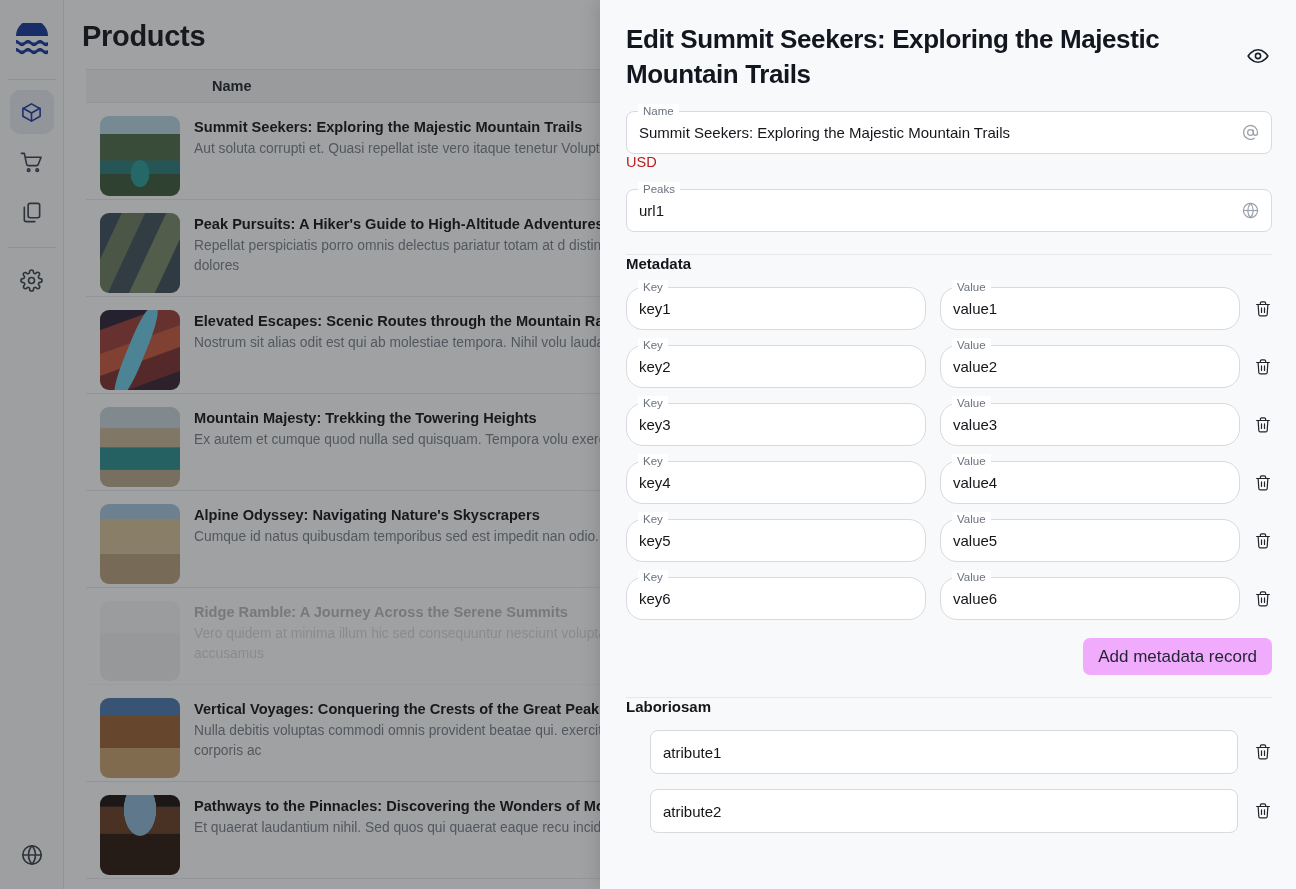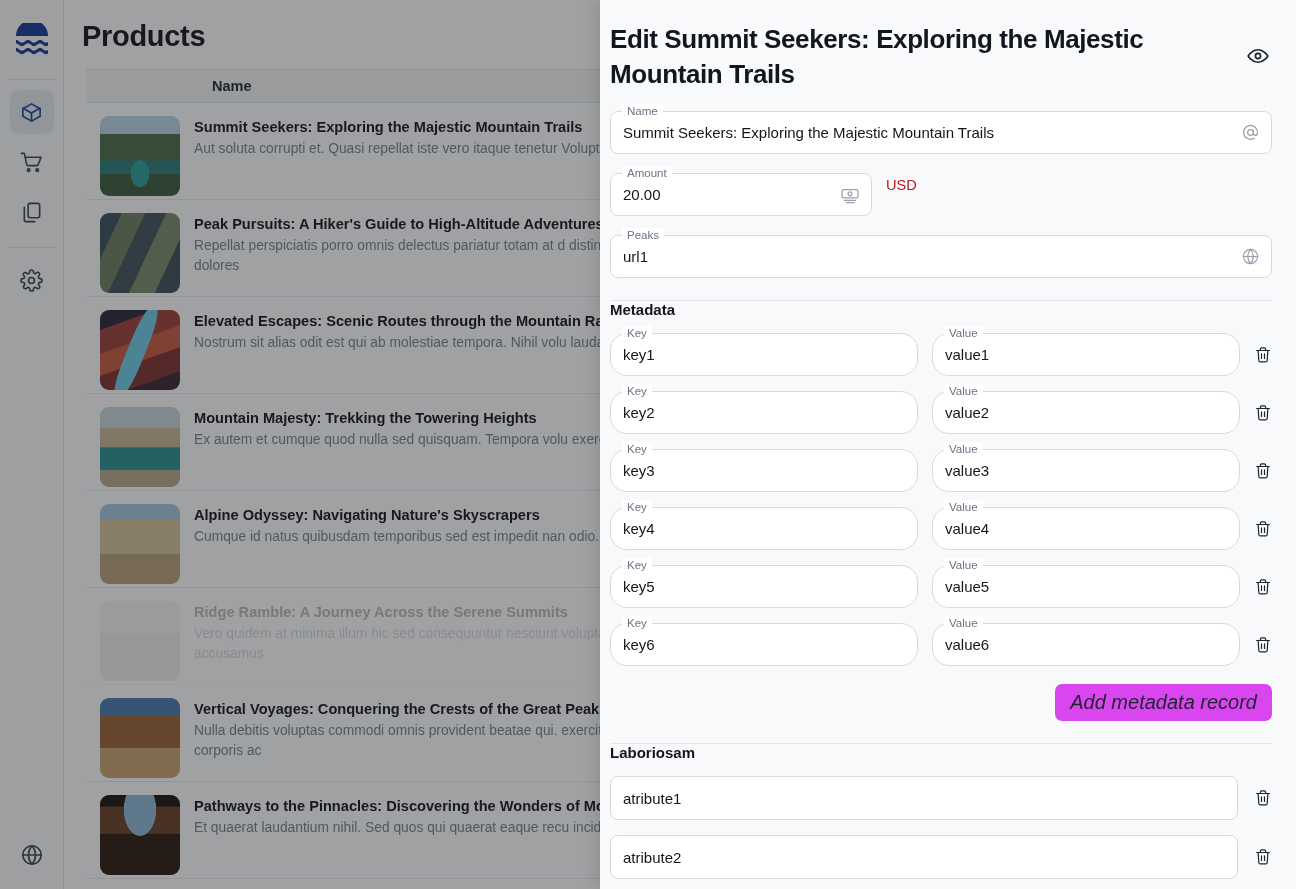--- a/index.html
+++ b/index.html
@@ -97,21 +97,21 @@
   
   .scrim { position: absolute; inset: 0; background: rgba(28,30,34,0.42); }
 
   
   .panel {
     position: absolute; top: 0; right: 0; width: 696px; height: 889px;
     background: #f8f9fa;
     box-shadow: -3px 0 16px rgba(0,0,0,0.13);
     overflow: hidden;
   }
-  .panel-inner { padding: 22px 24px 0 10px; height: 889px; overflow: hidden; }
+  .panel-inner { padding: 22px 24px 0 26px; height: 889px; overflow: hidden; }
 
   .panel-head { display: flex; align-items: flex-start; gap: 12px; }
   .panel-title {
     font-size: 26px; font-weight: 700; color: #14161f;
     line-height: 35px; letter-spacing: -0.4px; flex: 1 1 auto;
   }
   .eye-btn { flex: 0 0 26px; margin-top: 22px; color: #1d2029; }
 
   
   .field {
@@ -139,28 +139,28 @@
     font-size: 15px; font-weight: 700; color: #14161a; 
   }
 
   .meta-row { display: flex; align-items: center; gap: 14px; }
   .meta-row .field { flex: 1 1 0; margin-top: 15px; border-radius: 17px; }
   .trash-btn {
     flex: 0 0 18px; margin-top: 15px; color: #20242b; display: flex;
     align-items: center; justify-content: center;
   }
   .attr-row { display: flex; align-items: center; gap: 16px; }
-  .attr-row .field { flex: 1 1 auto; margin-top: 15px; height: 44px; }
+  .attr-row .field { flex: 1 1 auto; margin-top: 15px; height: 44px; margin-left: 24px; }
   .attr-row .field .field-input { font-size: 15px; }
 
   .btn-bar { display: flex; justify-content: flex-end; margin-top: 18px; }
   .btn-soft {
-    background: #d946ef; color: #1f2430; border: none; border-radius: 7px;
+    background: #f0abfc; color: #1f2430; border: none; border-radius: 7px;
     font-family: "Liberation Sans", sans-serif;
-    font-size: 20px; padding: 10px 15px; line-height: 17px; font-style: italic;
+    font-size: 17px; padding: 10px 15px; line-height: 17px;
   }
   svg { display: block; }
 </style>
 </head>
 <body>
 
 <div id="app">
 
   <div class="bg-app">
 
@@ -301,31 +301,20 @@
         <input class="field-input" type="text" value="Summit Seekers: Exploring the Majestic Mountain Trails" style="">
         <span class="field-icon">
           <svg width="19" height="19" viewBox="0 0 24 24" fill="none" stroke="currentColor" stroke-width="1.6">
             <circle cx="12" cy="12" r="3.6"></circle>
             <path d="M15.6 8.4v4.7a2.6 2.6 0 0 0 5.2 0V12a8.8 8.8 0 1 0-3.5 7"></path>
           </svg>
         </span>
       </div>
 
       <div class="row-inline">
-        <div class="field short">
-          <span class="field-label">Amount</span>
-          <input class="field-input" type="text" value="20.00" style="">
-          <span class="field-icon">
-            <svg width="20" height="20" viewBox="0 0 24 24" fill="none" stroke="currentColor" stroke-width="1.5">
-              <rect x="2.5" y="5.5" width="19" height="10" rx="1.6"></rect>
-              <circle cx="12" cy="10.5" r="2.3"></circle>
-              <path d="M4.5 18.5h15M6.5 21h11"></path>
-            </svg>
-          </span>
-        </div>
         <span class="currency">USD</span>
       </div>
 
       <div class="field">
         <span class="field-label">Peaks</span>
         <input class="field-input" type="text" value="url1" style="">
         <span class="field-icon">
           <svg width="19" height="19" viewBox="0 0 24 24" fill="none" stroke="currentColor" stroke-width="1.5">
             <circle cx="12" cy="12" r="9"></circle>
               <path d="M3 12h18"></path>

